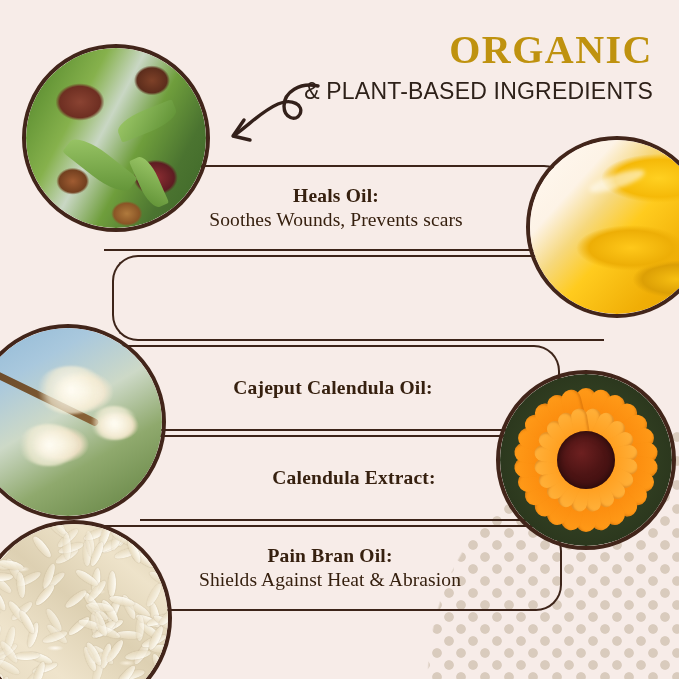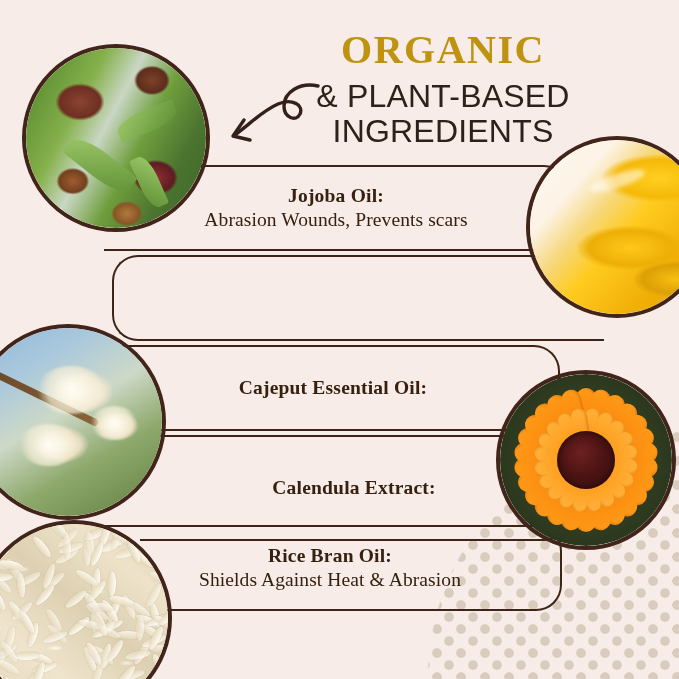--- a/index.html
+++ b/index.html
@@ -33,36 +33,36 @@
     -webkit-mask-image: radial-gradient(circle at 100% 100%, #000 0 250px, rgba(0,0,0,0) 252px);
     mask-image: radial-gradient(circle at 100% 100%, #000 0 250px, rgba(0,0,0,0) 252px);
     pointer-events: none;
   }
 
   
   .header {
     position: absolute;
     top: 30px;
     right: 26px;
-    text-align: center;
+    text-align: right;
     width: 420px;
   }
   .header .title {
     display: block;
     font-family: "Liberation Serif", serif;
     font-weight: bold;
     font-size: 40px;
     letter-spacing: 1.5px;
     color: #bf920f;
     line-height: 1.0;
   }
   .header .subtitle {
     display: block;
     font-family: "Liberation Sans", sans-serif;
-    font-size: 32px;
+    font-size: 23px;
     letter-spacing: 0.2px;
     color: #2e2119;
     line-height: 1.1;
     margin-top: 9px;
   }
 
   
   .curly-arrow {
     position: absolute;
     left: 222px;
@@ -262,45 +262,45 @@
 
   <div class="curly-arrow">
     <svg width="104" height="80" viewBox="0 0 104 80" fill="none" xmlns="http://www.w3.org/2000/svg">
       <path d="M96 6 C 78 2, 62 12, 62 26 C 62 38, 74 42, 78 34 C 82 25, 70 18, 56 24 C 40 31, 28 44, 14 54" stroke="#33201a" stroke-width="3.4" stroke-linecap="round" fill="none"></path>
       <path d="M22 40 L 11 56 L 28 60" stroke="#33201a" stroke-width="3.4" stroke-linecap="round" stroke-linejoin="round" fill="none"></path>
     </svg>
   </div>
 
   <div class="row open-left" style="left:104px; top:165px; width:466px; height:86px;">
     <div class="row-text">
-      <span class="r-name">Jojoba Oil:</span>
-      <span class="r-desc">Abrasion Wounds, Prevents scars</span>
+      <span class="r-name">Heals Oil:</span>
+      <span class="r-desc">Soothes Wounds, Prevents scars</span>
     </div>
   </div>
 
   <div class="row open-right" style="left:112px; top:255px; width:492px; height:86px;">
     <div class="row-text">
     </div>
   </div>
 
   <div class="row open-left" style="left:108px; top:345px; width:452px; height:86px;">
     <div class="row-text">
-      <span class="r-name">Cajeput Essential Oil:</span>
-    </div>
-  </div>
-
-  <div class="row open-left" style="left:140px; top:435px; width:430px; height:106px;">
+      <span class="r-name">Cajeput Calendula Oil:</span>
+    </div>
+  </div>
+
+  <div class="row open-left" style="left:140px; top:435px; width:430px; height:86px;">
     <div class="row-text">
       <span class="r-name">Calendula Extract:</span>
     </div>
   </div>
 
   <div class="row open-left" style="left:100px; top:525px; width:462px; height:86px;">
     <div class="row-text">
-      <span class="r-name">Rice Bran Oil:</span>
+      <span class="r-name">Pain Bran Oil:</span>
       <span class="r-desc">Shields Against Heat &amp; Abrasion</span>
     </div>
   </div>
 
   <div class="photo ph-jojoba" style="left:22px; top:44px; width:188px; height:188px;">
     <div class="inner">
       <span class="leafa"></span>
       <span class="leafb"></span>
       <span class="leafc"></span>
     </div>

